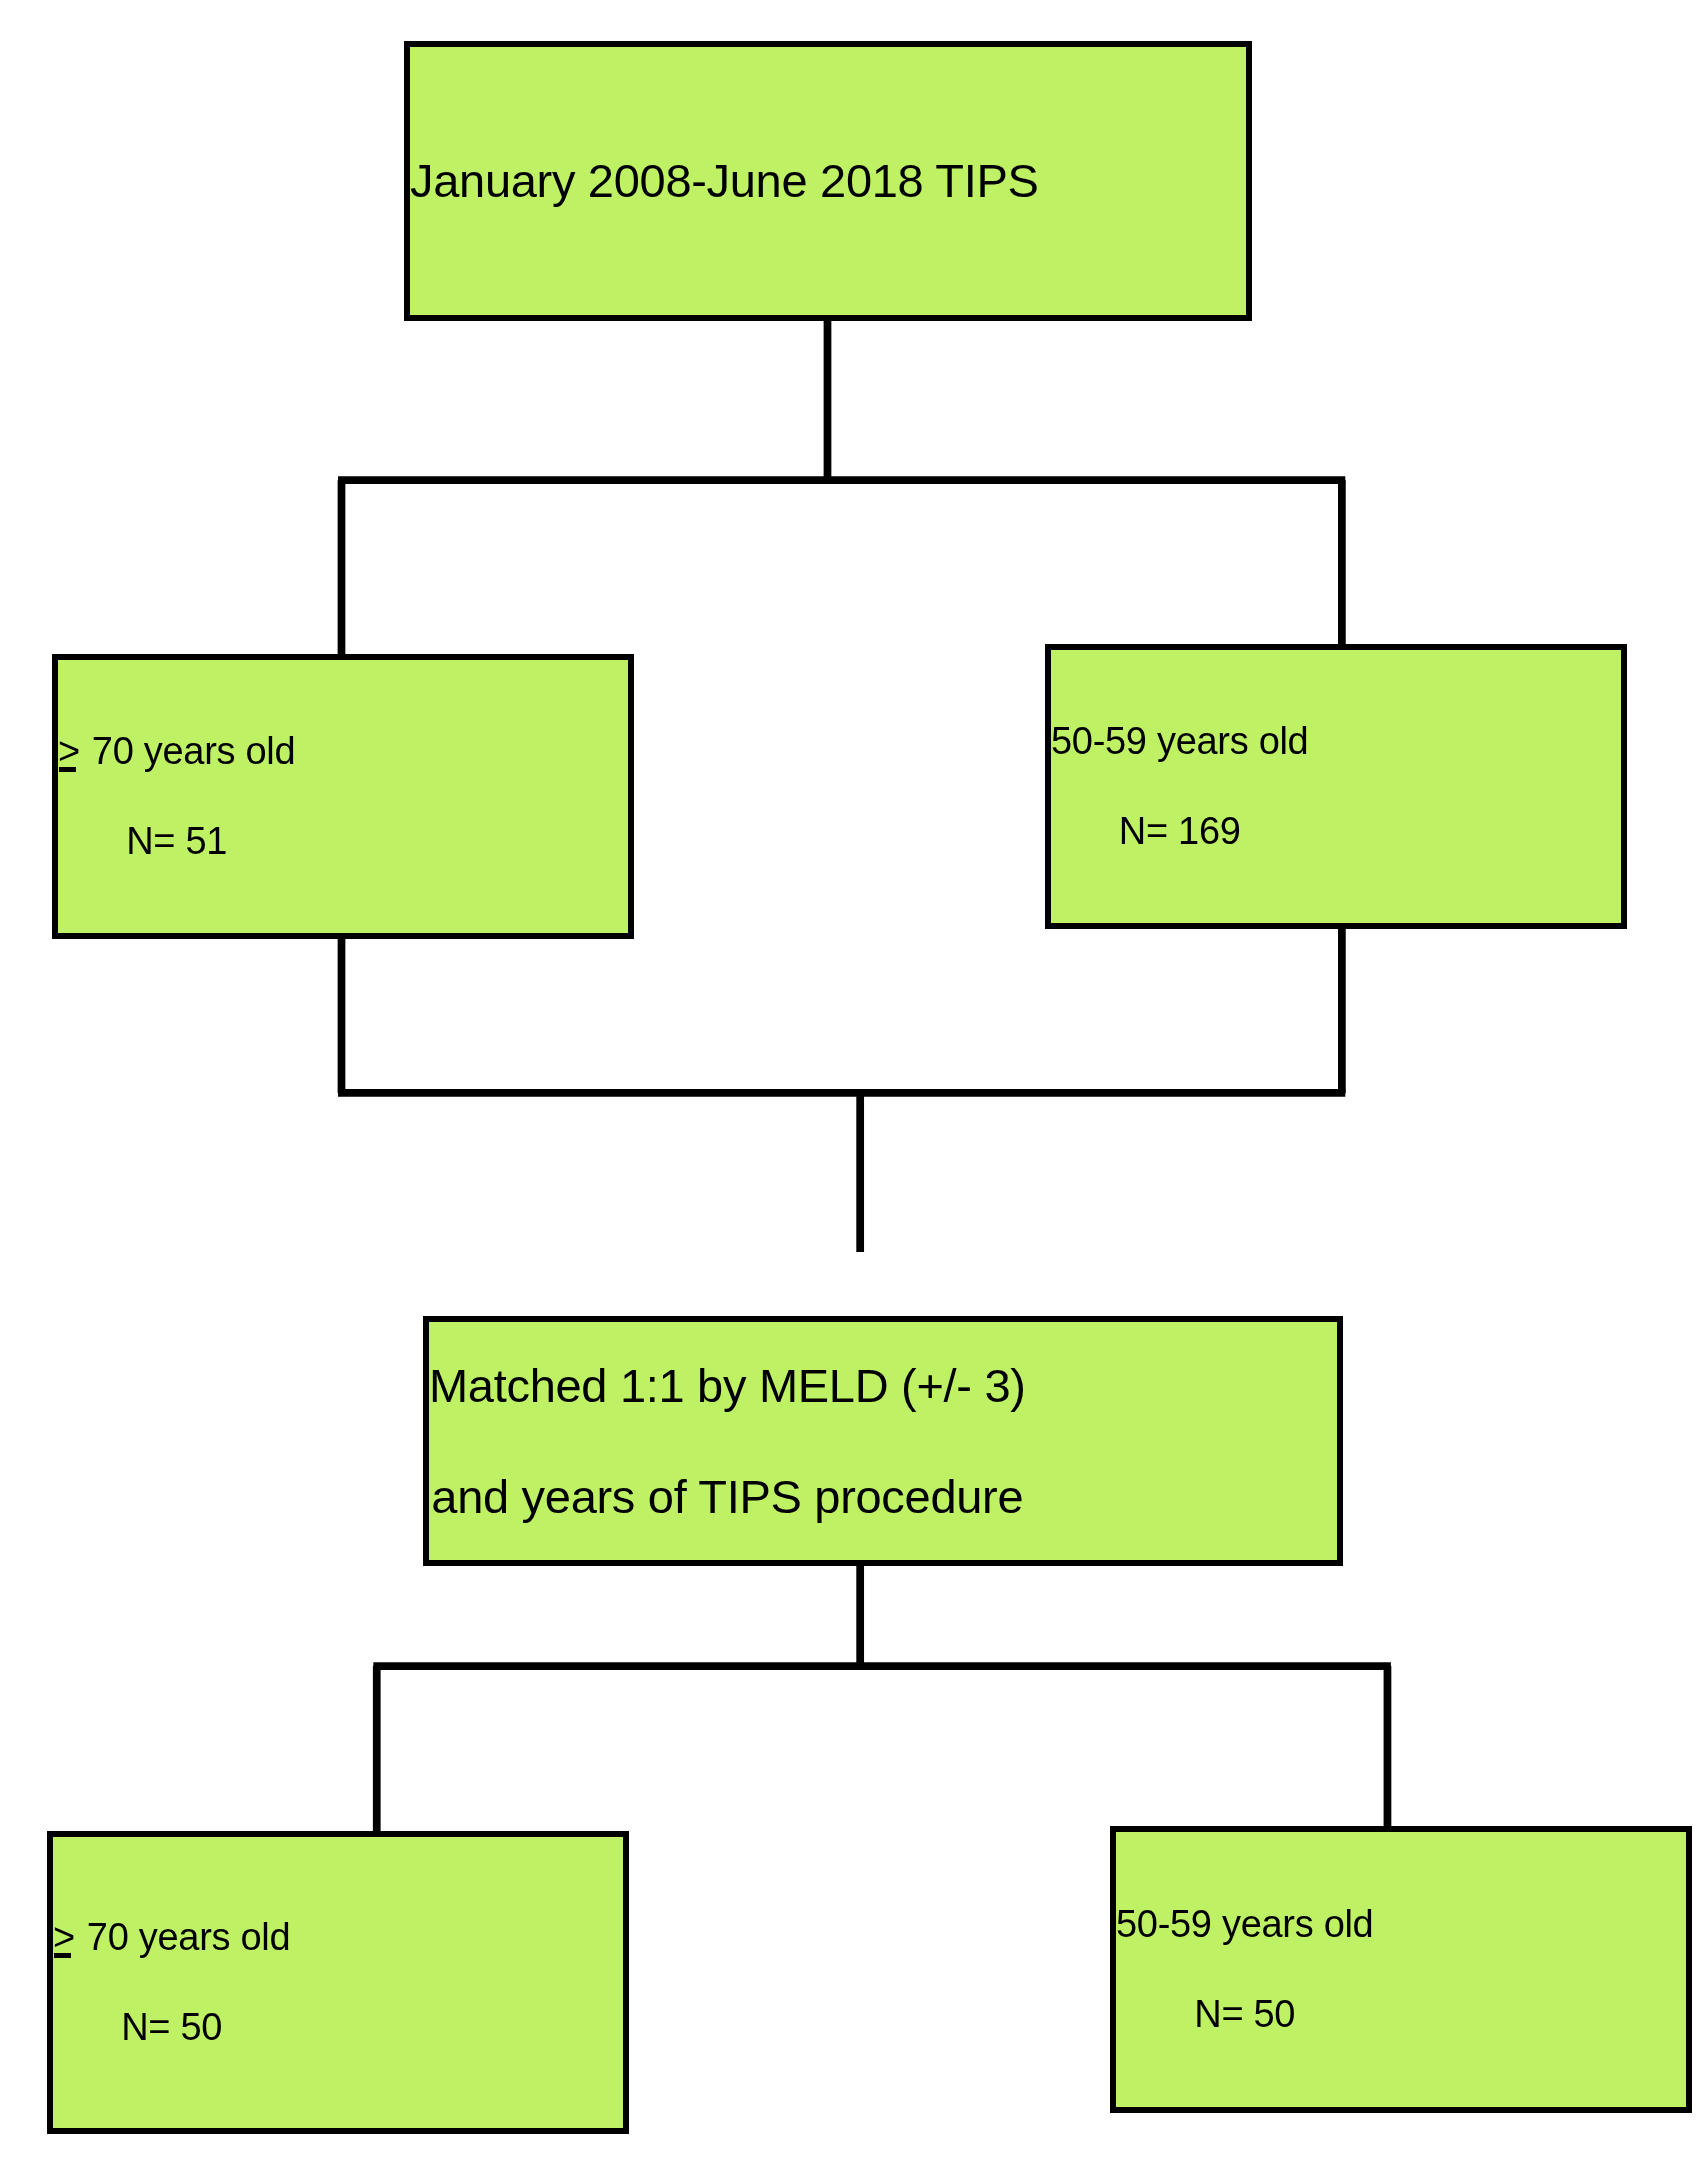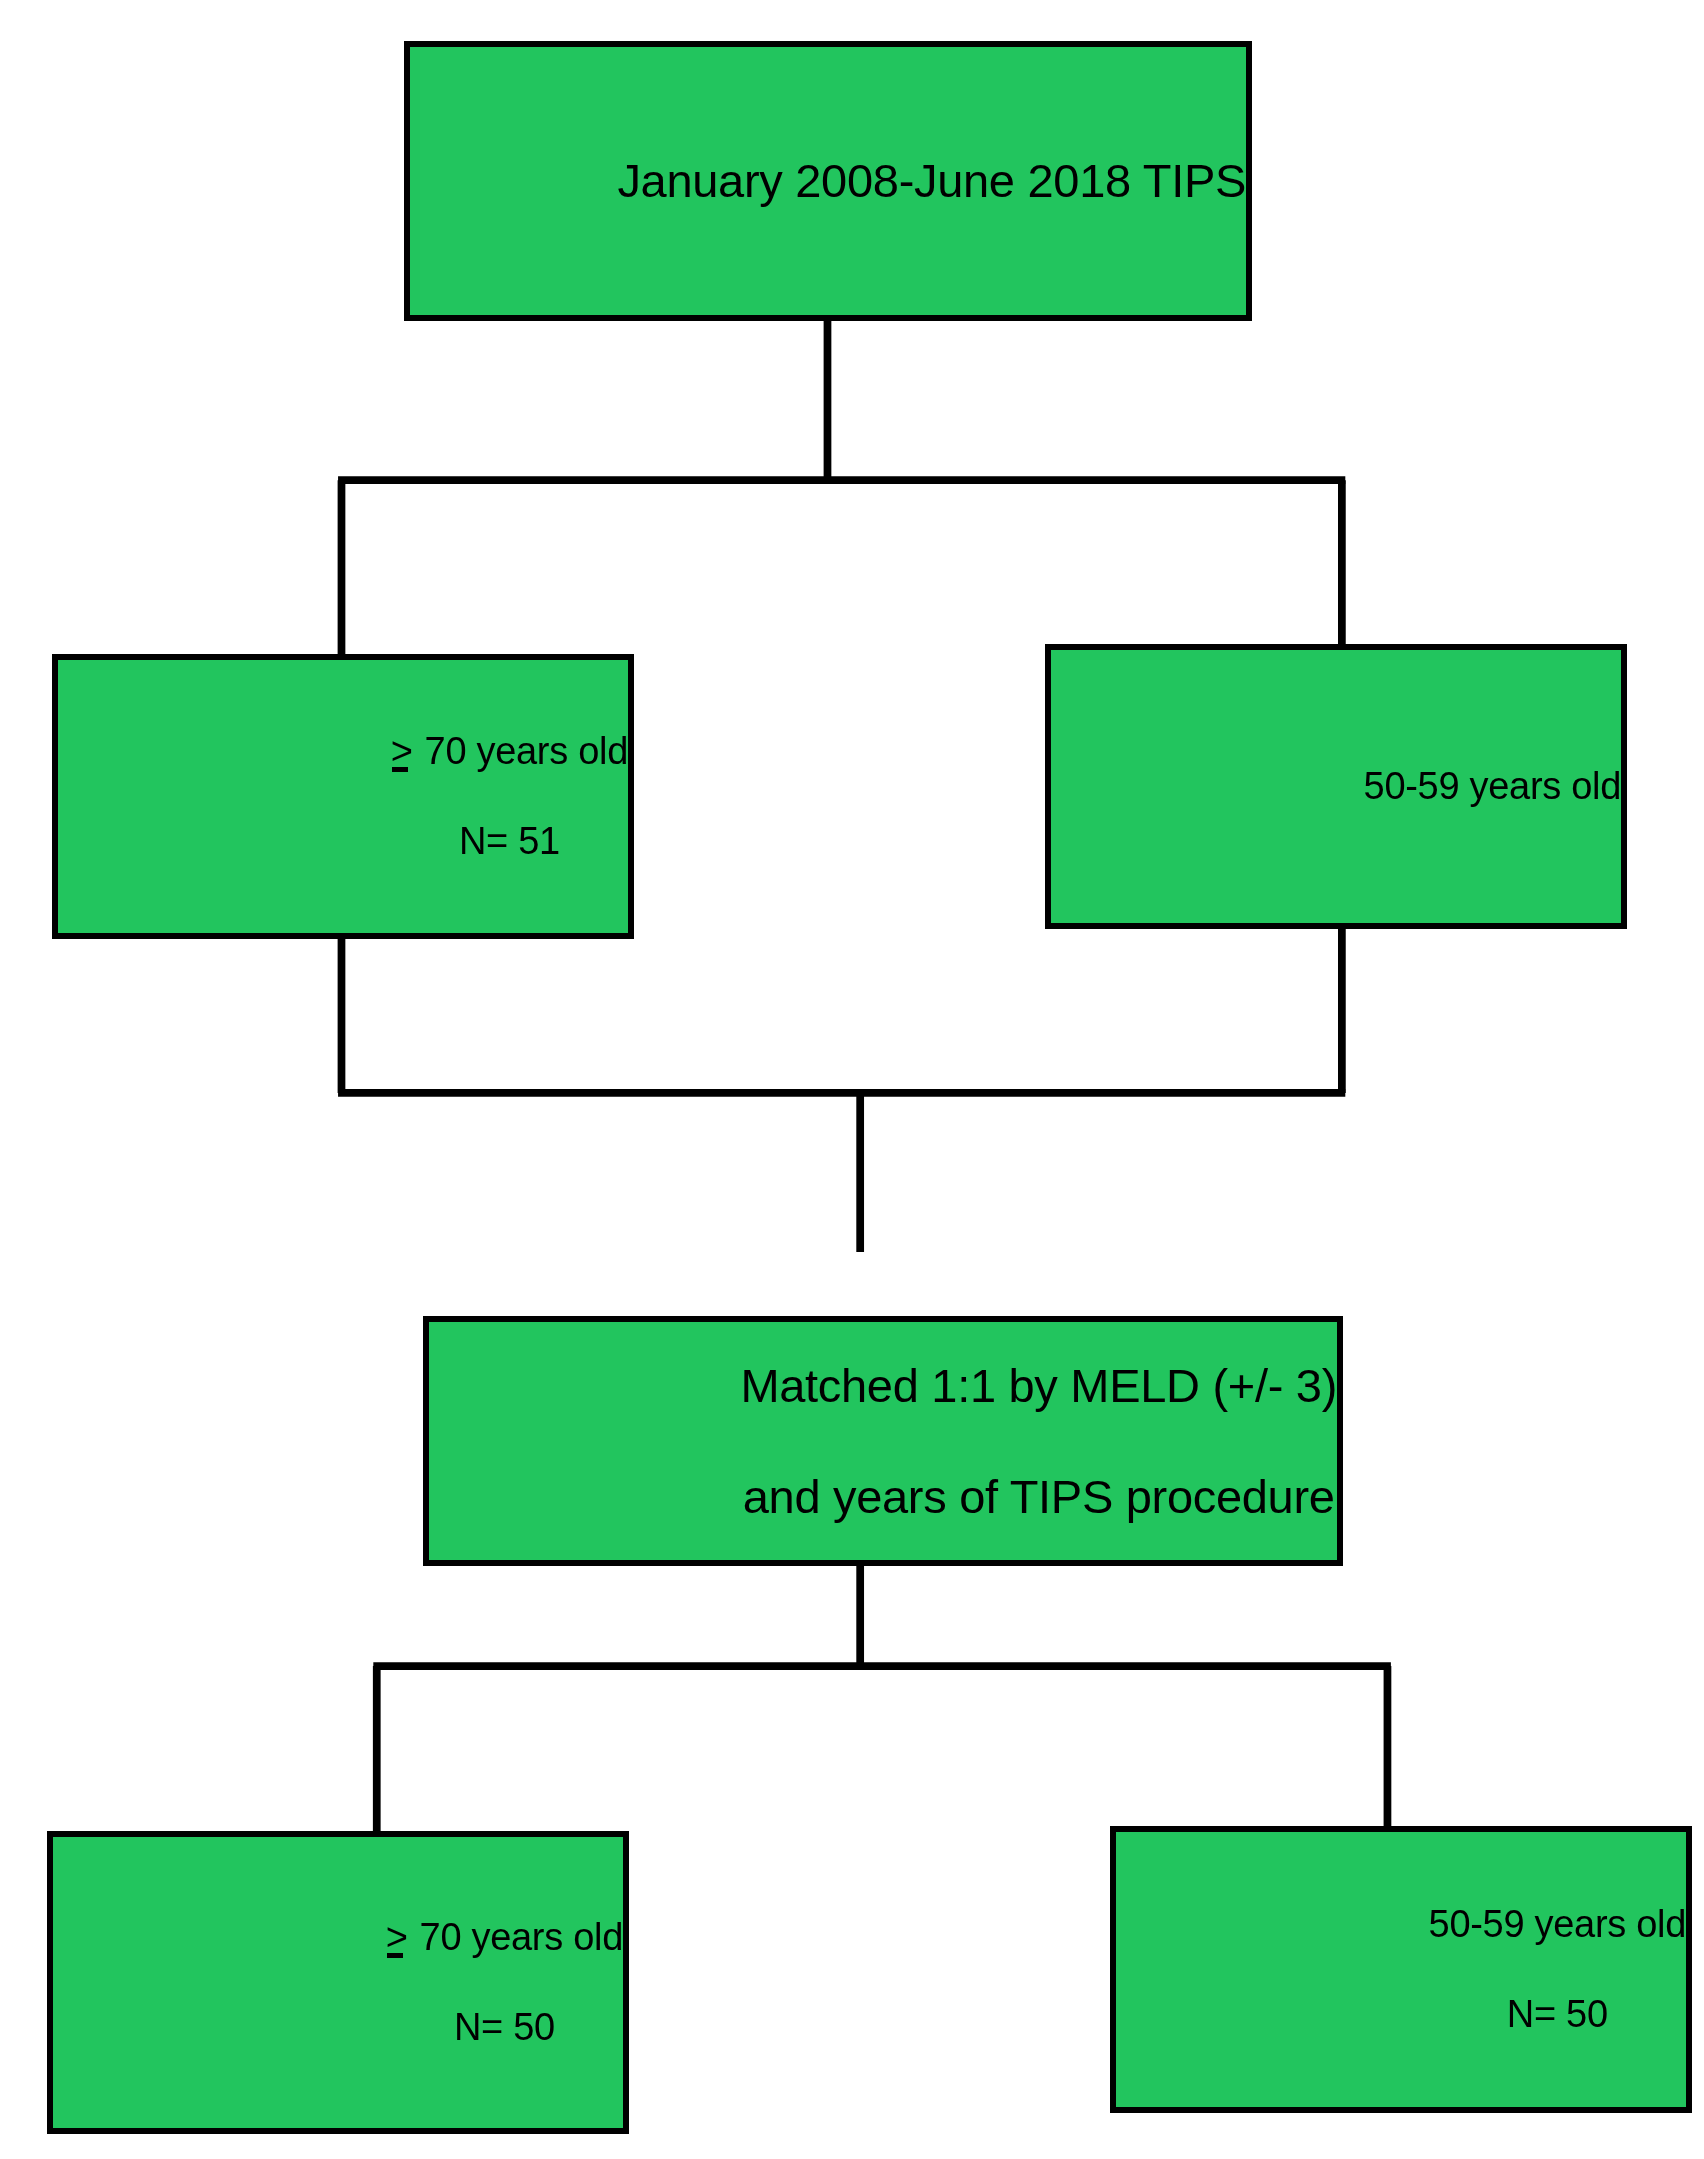--- a/index.html
+++ b/index.html
@@ -21,24 +21,24 @@
   .flow-svg {
     position: absolute;
     left: 0;
     top: 0;
     width: 1704px;
     height: 2160px;
   }
   .node {
     position: absolute;
     box-sizing: border-box;
-    background: #22c55e;
+    background: #bef264;
     display: flex;
     align-items: center;
-    justify-content: flex-end;
+    justify-content: flex-start;
     text-align: center;
     color: #000000;
     z-index: 2;
   }
   .node-text {
     line-height: 1.18;
     font-size: 38px;
     letter-spacing: -0.3px;
     white-space: pre-line;
   }
@@ -115,20 +115,21 @@
   <div class="node" id="node-elderly1">
     <div class="node-text">
       <span class="node-line"><span class="ge">&gt;</span><span> 70 years old</span></span>
       <span class="node-line">N= 51</span>
     </div>
   </div>
 
   <div class="node" id="node-younger1">
     <div class="node-text">
       <span class="node-line">50-59 years old</span>
+      <span class="node-line">N= 169</span>
     </div>
   </div>
 
   <div class="node" id="node-matched">
     <div class="node-text">
       <span class="node-line">Matched 1:1 by MELD (+/- 3)</span>
       <span class="node-line">and years of TIPS procedure</span>
     </div>
   </div>
 

